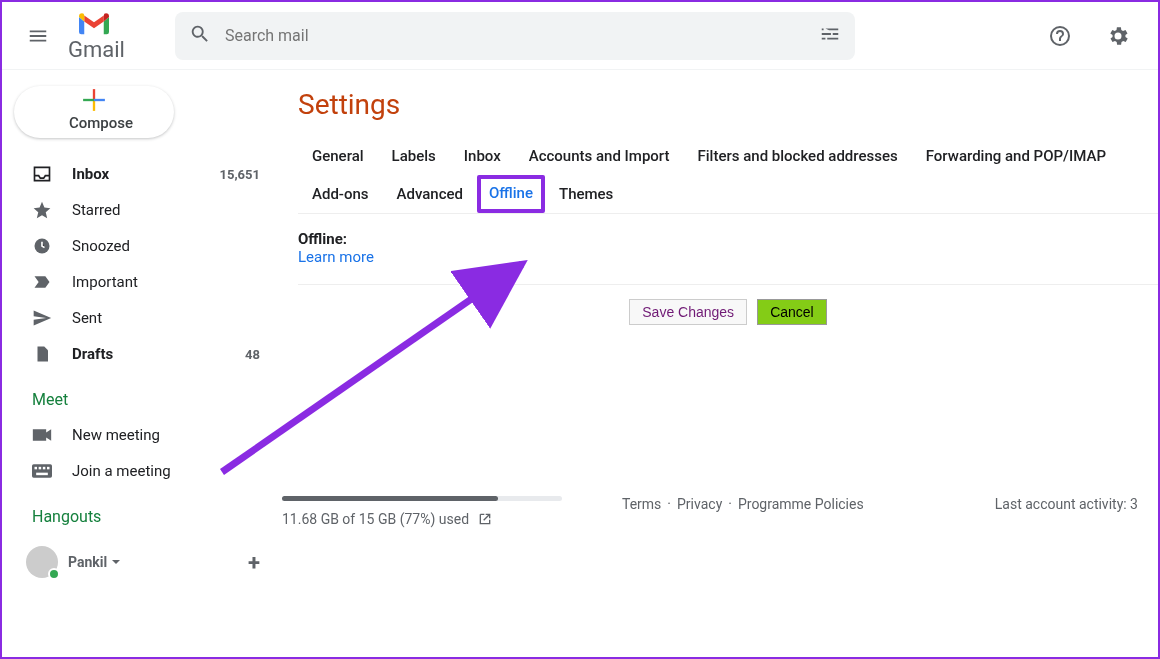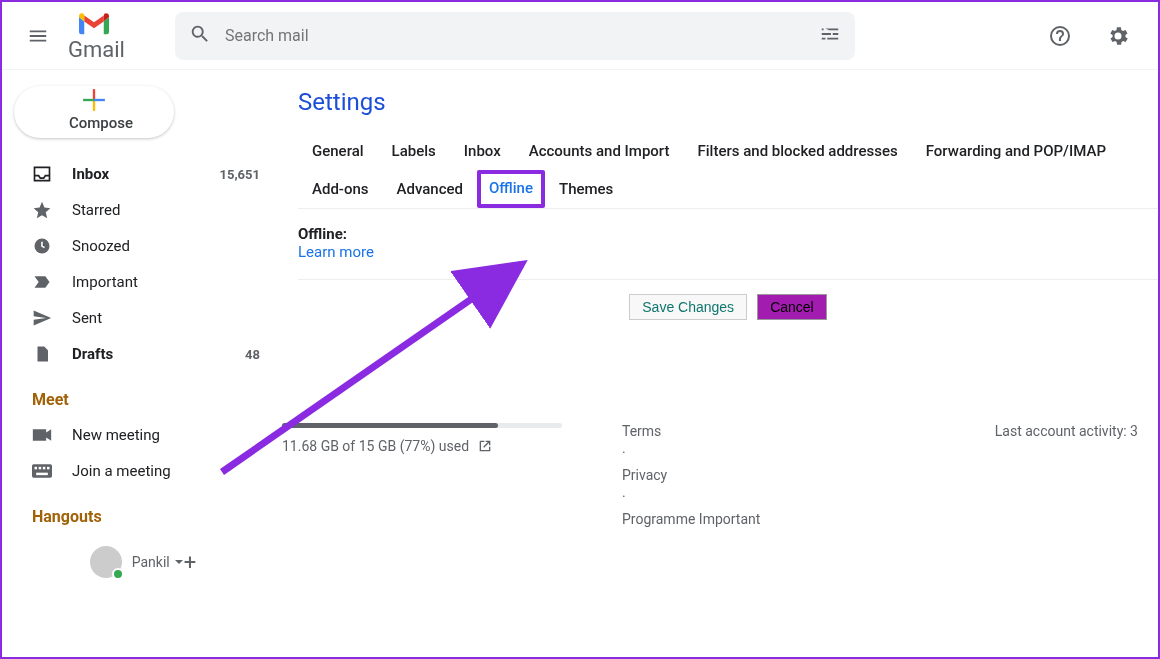--- a/index.html
+++ b/index.html
@@ -14,48 +14,48 @@
   .icon-btn { width:40px; height:40px; display:flex; align-items:center; justify-content:center; border-radius:50%; cursor:pointer; color:#5f6368;}
   .main { display:flex; height: calc(659px - 72px); }
   .sidebar { width: 280px; padding-top: 10px; }
   .compose { margin: 6px 0 18px 12px; height: 52px; width: 160px; border-radius: 28px; box-shadow: 0 1px 3px rgba(60,64,67,0.3); display:flex; align-items:center; padding: 0 22px; cursor:pointer; background:#fff;flex-direction:column; }
   .compose span { margin-left: 14px; font-size: 15px; color:#3c4043; font-weight:500;}
   .nav-item { display:flex; align-items:center; height: 36px; padding: 0 22px 0 30px; border-radius: 0 18px 18px 0; cursor:pointer; color:#202124;}
   .nav-item .icon { width:20px; display:flex; justify-content:center; color:#5f6368; }
   .nav-item .label { margin-left: 20px; font-size: 15px; flex:1; }
   .nav-item .count { font-size: 13px; color:#5f6368; }
   .nav-item.bold .label, .nav-item.bold .count { font-weight:700; }
-  .section-title { font-size: 16px; font-weight:700; padding: 18px 0 8px 30px; color:#a16207;}
-  .hangouts-row { display:flex; align-items:center; padding: 12px 22px 0 24px; justify-content:center;}
+  .section-title { font-size: 16px; font-weight:400; padding: 18px 0 8px 30px; color:#15803d;}
+  .hangouts-row { display:flex; align-items:center; padding: 12px 22px 0 24px; justify-content:space-between;font-weight:bold;}
   .avatar { width:32px; height:32px; border-radius:50%; background:#ccc; position:relative; display:inline-block;}
   .avatar .presence { position:absolute; bottom:-2px; right:-2px; width:12px; height:12px; background:#34a853; border:2px solid #fff; border-radius:50%;}
   .hangouts-name { margin-left:10px; font-size:14px; color:#5f6368;}
   .plus-btn { font-size:22px; color:#5f6368; cursor:pointer;}
   .content { flex:1; padding: 18px 0 0 16px; position:relative;}
-  .page-title { font-size: 24px; font-weight:400; color:#1d4ed8; margin-bottom: 16px;}
+  .page-title { font-size: 28px; font-weight:400; color:#c2410c; margin-bottom: 16px;}
   .tabs { display:flex; flex-wrap:wrap; gap: 0; border-bottom: 1px solid #eee; padding-bottom: 0; }
   .tab { font-size: 15px; font-weight:500; color:#202124; padding: 10px 14px; cursor:pointer; white-space:nowrap;}
   .tab.active { color:#1a73e8; }
   .highlight-box { border: 4px solid #8a2be2; border-radius:2px; display:inline-block; padding: 4px 6px;}
   .setting-row { display:flex; padding: 16px 0 18px 0; border-bottom: 1px solid #eee;}
   .setting-label { width: 170px; font-size:14px;}
   .setting-label b { font-weight:700; font-size:15px;text-align:center;}
   .learn-more { color:#1a73e8; font-size:15px; cursor:pointer;}
   .setting-ctrl { display:flex; align-items:flex-start;}
   .checkbox { width:18px; height:18px; border:2px solid #5f6368; border-radius:3px; margin-right:12px; cursor:pointer; margin-top:1px;}
   .ctrl-text { font-size:15px; font-weight:700;}
   .action-row { display:flex; justify-content:center; gap:10px; padding: 14px 0;}
-  .btn { padding: 4px 12px; font-size:14px; border:1px solid #999; background:#a21caf; cursor:pointer; font-family:Arial;}
-  .btn.disabled { color:#0f766e; border-color:#ccc; background:#f8f8f8; cursor:default;}
+  .btn { padding: 4px 12px; font-size:14px; border:1px solid #999; background:#84cc16; cursor:pointer; font-family:Arial;}
+  .btn.disabled { color:#701a75; border-color:#ccc; background:#f8f8f8; cursor:default;}
   .footer { position:absolute; bottom: 130px; left:0; right:20px; display:flex; align-items:flex-start; font-size:13px; color:#5f6368;}
   .storage-bar-wrap { width:280px;}
   .storage-bar { height:5px; background:#e8eaed; border-radius:3px; margin-bottom:10px; position:relative;}
   .storage-bar-fill { height:100%; background:#5f6368; border-radius:3px;}
   .storage-text { font-size:14px; display:flex; align-items:center; gap:8px;}
-  .footer-links { margin-left: 60px; display:flex; gap:6px;flex-direction:column;}
+  .footer-links { margin-left: 60px; display:flex; gap:6px;}
   .footer-links span, .footer-links a { color:#5f6368; font-size:14px;}
   .activity { margin-left:auto; font-size:14px;}
   svg.annot-arrow { position:absolute; top:250px; left:200px; pointer-events:none; }
 </style>
 </head>
 <body>
 
 <div class="header">
   <div class="menu-btn icon-btn">
     <svg width="22" height="22" viewBox="0 0 24 24">
@@ -238,21 +238,21 @@
           <svg width="16" height="16" viewBox="0 0 24 24">
               <path fill="none" stroke="#5f6368" stroke-width="2" d="M5 5h6M5 5v14h14v-6M13 5h6v6M19 5l-9 9"></path>
             </svg>
         </div>
       </div>
       <div class="footer-links">
         <a>Terms</a>
           <span>·</span>
         <a>Privacy</a>
           <span>·</span>
-        <a>Programme Important</a>
+        <a>Programme Policies</a>
       </div>
       <div class="activity">Last account activity: 3</div>
     </div>
   </div>
 </div>
 
 <svg class="annot-arrow" width="360" height="240">
   <defs>
       <marker id="ah" markerWidth="12" markerHeight="12" refX="9" refY="5" orient="auto">
         <path d="M0 0L10 5L0 10z" fill="#8a2be2"></path>

